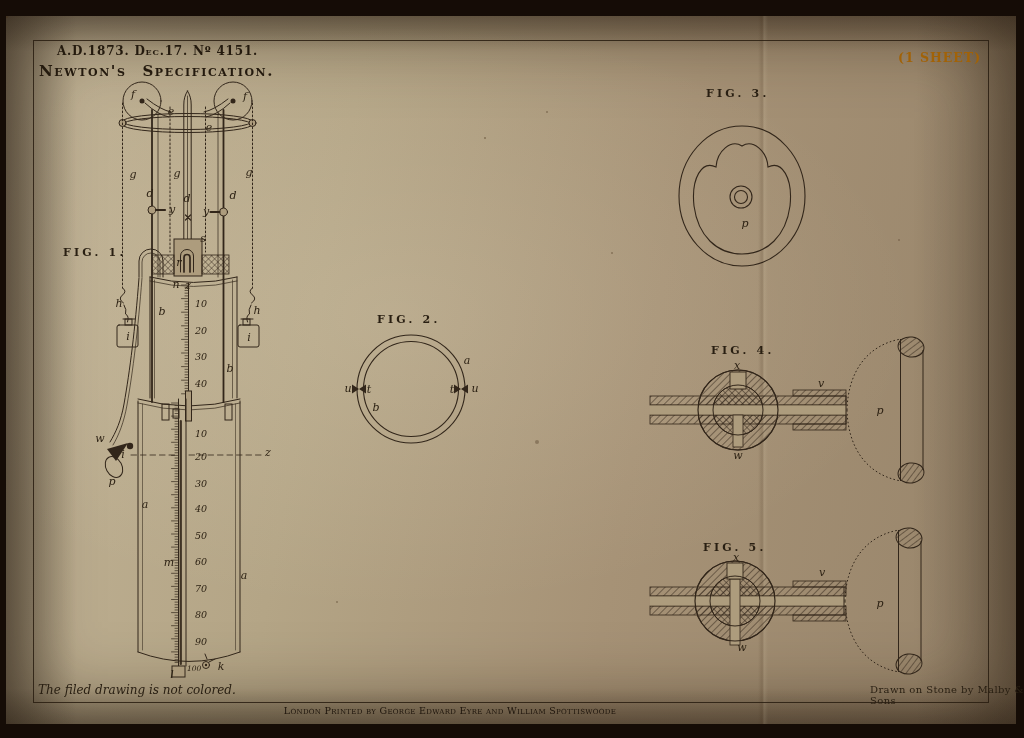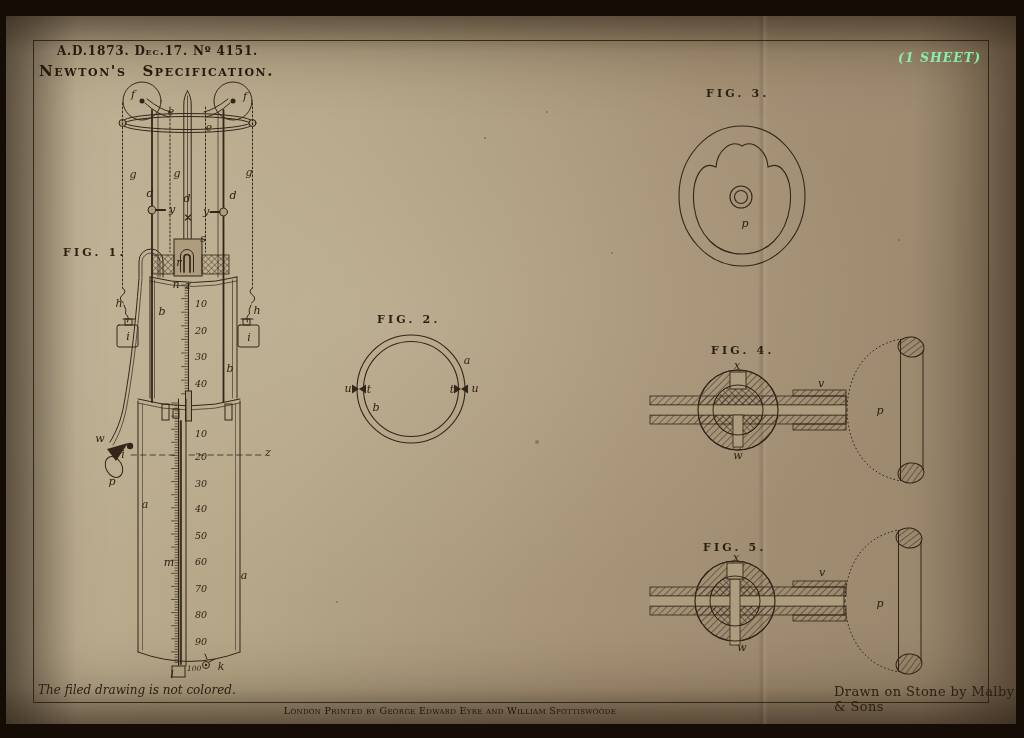--- a/index.html
+++ b/index.html
@@ -40,29 +40,29 @@
     font-size:12px;font-weight:700;color:#241a0e;letter-spacing:.8px;
     font-variant:small-caps;
   }
   .t2{
     position:absolute;left:39px;top:62px;
     font-size:15px;font-weight:700;color:#241a0e;letter-spacing:1.6px;word-spacing:9px;
     font-variant:small-caps;
   }
   .sheet{
     position:absolute;left:898px;top:50px;
-    font-size:12.5px;font-style:italic;font-weight:700;color:#86efac;letter-spacing:1px;
+    font-size:12.5px;font-weight:700;color:#a16207;letter-spacing:1px;
   }
   .filed{
     position:absolute;left:38px;top:683px;
     font-size:12px;font-style:italic;color:#2a2013;
   }
   .litho{
-    position:absolute;left:834px;top:684px;
-    font-size:13px;color:#2a2013;letter-spacing:.4px;
+    position:absolute;left:870px;top:684px;
+    font-size:10px;color:#2a2013;letter-spacing:.4px;
   }
   .imprint{
     position:absolute;left:0;top:705px;width:900px;text-align:center;
     font-size:9.5px;color:#1d140b;font-variant:small-caps;letter-spacing:.3px;line-height:11px;
   }
   svg.drawing{position:absolute;left:0;top:0;}
   svg .lb-p{font:italic 11px "DejaVu Serif",serif;fill:#2d2214;text-anchor:middle;}
   svg .lb-s{font:italic 9.5px "DejaVu Serif",serif;fill:#2d2214;text-anchor:start;}
   svg .lb-s2{font:italic 7.5px "DejaVu Serif",serif;fill:#2d2214;text-anchor:start;}
   svg .lb-f{font:700 11px "DejaVu Serif",serif;fill:#291f12;letter-spacing:3.2px;text-anchor:start;}

